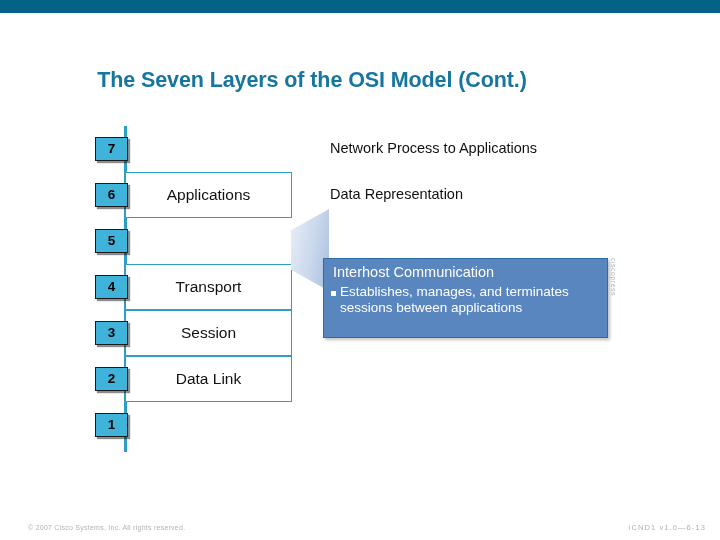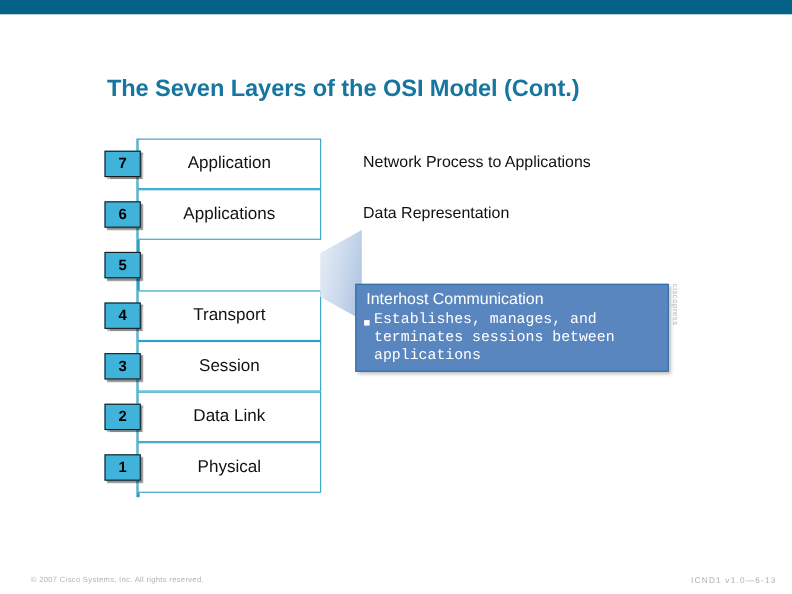--- a/index.html
+++ b/index.html
@@ -130,21 +130,20 @@
     color: #ffffff;
     white-space: nowrap;
   }
   #callout-bullet-row {
     position: absolute;
     left: 7px;
     top: 25px;
     right: 8px;
     display: flex;
     align-items: flex-start;
-    font-family: Liberation Mono, monospace;
   }
   #callout-bullet-mark {
     width: 5px;
     height: 5px;
     background: #ffffff;
     margin-top: 7px;
     margin-right: 4px;
     flex: 0 0 auto;
   }
   #callout-bullet-text {
@@ -195,23 +194,20 @@
 <body>
 
 <div id="header-bar"></div>
 
 <div id="slide-title">The Seven Layers of the OSI Model (Cont.)</div>
 
 <div id="osi-stack">
 
   <div class="spine" style="top:0px;height:326px;"></div>
 
-  <div class="layer-row" style="top:0px;">
-    <span class="layer-name">Application</span>
-  </div>
   <div class="layer-num" style="top:11px;">
     <span>7</span>
   </div>
 
   <div class="layer-row" style="top:46px;">
     <span class="layer-name">Applications</span>
   </div>
   <div class="layer-num" style="top:57px;">
     <span>6</span>
   </div>
@@ -234,23 +230,20 @@
     <span>3</span>
   </div>
 
   <div class="layer-row" style="top:230px;">
     <span class="layer-name">Data Link</span>
   </div>
   <div class="layer-num" style="top:241px;">
     <span>2</span>
   </div>
 
-  <div class="layer-row" style="top:276px;">
-    <span class="layer-name">Physical</span>
-  </div>
   <div class="layer-num" style="top:287px;">
     <span>1</span>
   </div>
 </div>
 
 <div class="side-desc" style="left:330px; top:140px;">Network Process to Applications</div>
 <div class="side-desc" style="left:330px; top:186px;">Data Representation</div>
 
 <div id="callout-tail"></div>
 

